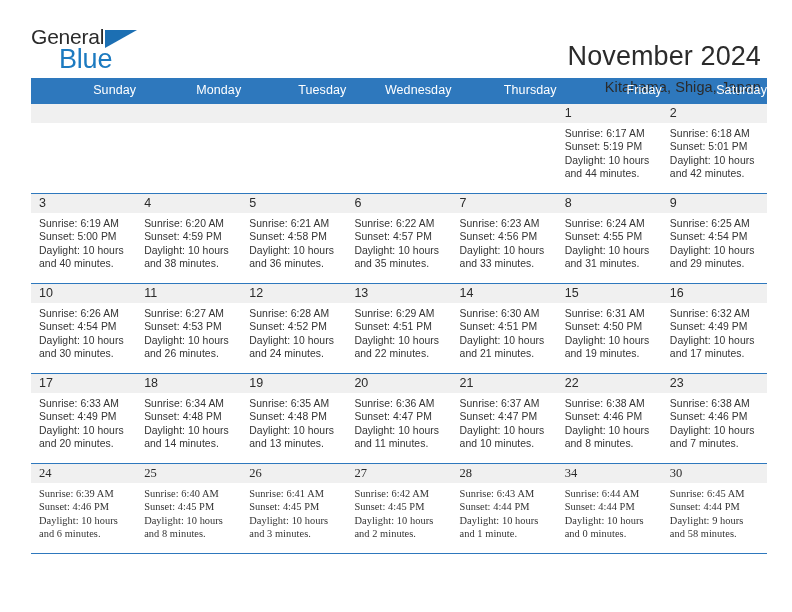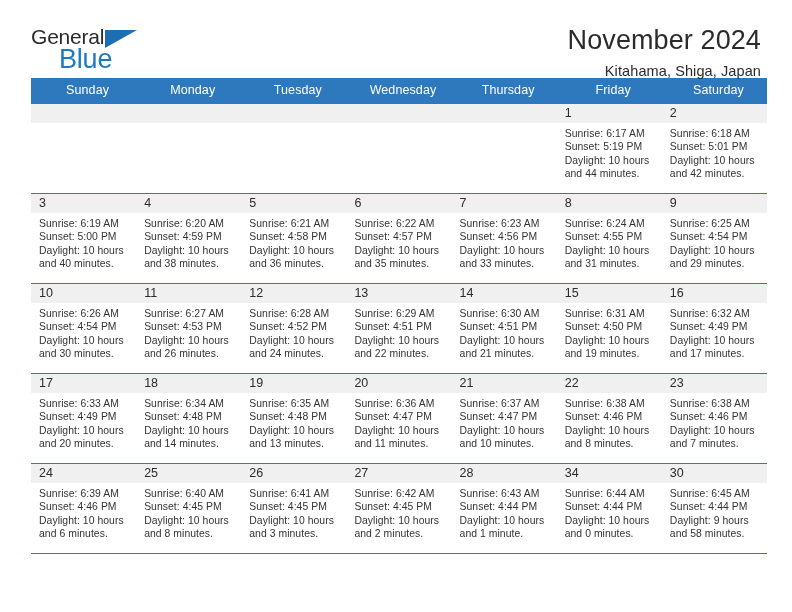--- a/index.html
+++ b/index.html
@@ -68,20 +68,21 @@
   .titles {
     text-align: right;
     flex: 0 0 auto;
   }
   .month-title {
     font-size: 27px;
     font-weight: normal;
     color: #2b2b2b;
     line-height: 1.05;
     letter-spacing: 0.1px;
+    margin-top: 16px;
   }
   .location {
     margin-top: 9px;
     font-size: 14.5px;
     color: #2b2b2b;
     letter-spacing: 0.1px;
   }
 
   
   .calendar {
@@ -89,37 +90,38 @@
     border-collapse: collapse;
     table-layout: fixed;
   }
   .calendar col { width: 14.2857%; }
 
   .calendar thead th {
     background: #2e78bd;
     color: #ffffff;
     font-size: 12.5px;
     font-weight: normal;
-    text-align: center;
+    text-align: right;
     padding: 5px 0 6px 8px;
     letter-spacing: 0.1px;
     height: 19px;
     box-sizing: border-box;
   }
 
   .calendar tbody td {
     vertical-align: top;
     padding: 0;
     border-top: 1px solid #2e78bd;
     height: 90px;
     box-sizing: border-box;
     background: #ffffff;
   }
   .calendar tbody tr:last-child td {
     border-bottom: 1px solid #2e78bd;
+    font-family: Liberation Serif, serif;
   }
 
   .cell {
     height: 89px;
     box-sizing: border-box;
     display: block;
   }
   .daynum {
     background: #f0f0f0;
     font-size: 12.5px;

